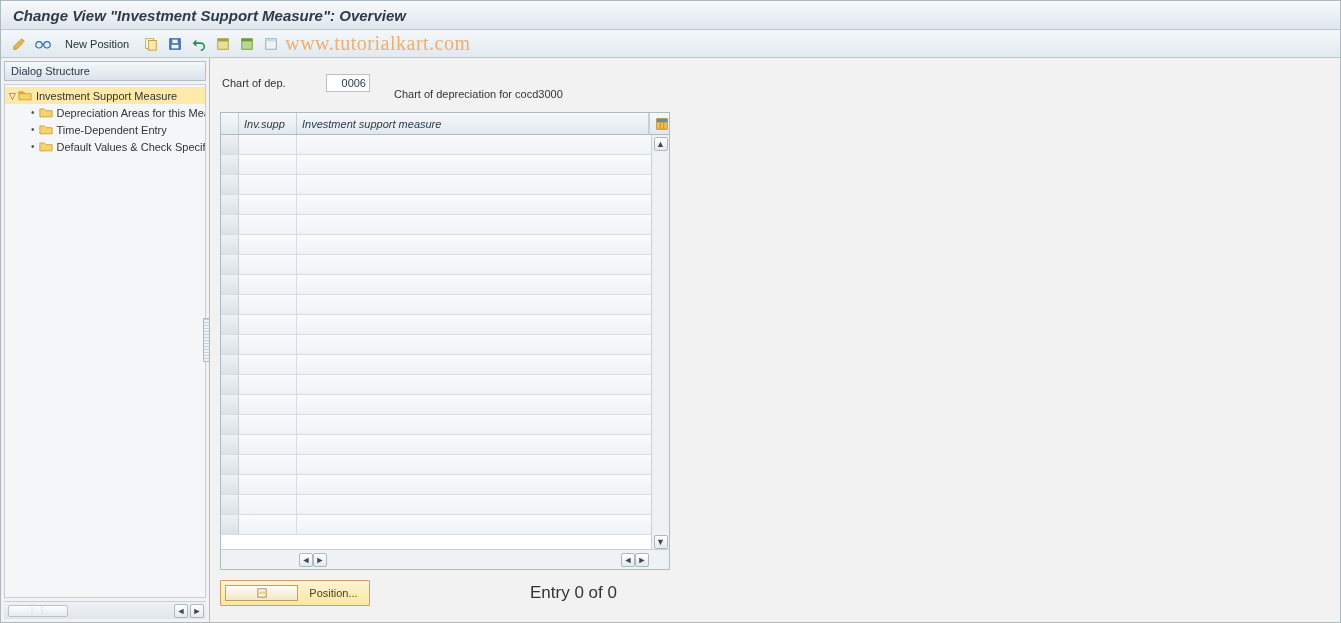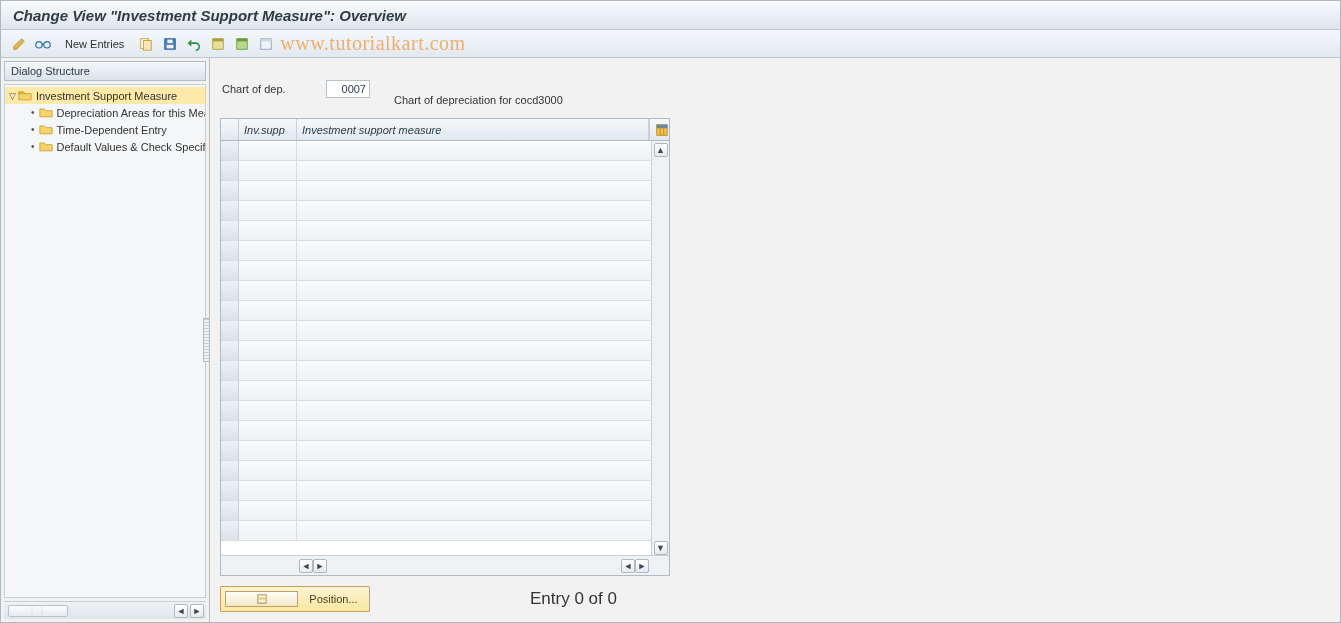--- a/index.html
+++ b/index.html
@@ -126,21 +126,21 @@
   .splitter-handle {
     position:absolute; left:0; top:50%;
     width:7px; height:44px; transform:translateY(-50%);
     background: repeating-linear-gradient(#c7d0d6,#c7d0d6 1px, #eef2f5 1px, #eef2f5 3px);
     border:1px solid #b0bac1;
   }
   
   .content {
     flex: 1;
     position: relative;
-    padding: 12px 10px 10px 10px;
+    padding: 6px 10px 10px 10px;
     overflow:hidden;
   }
   .header-row {
     display:flex; align-items:center; gap: 14px;
     margin: 2px 0 12px 2px;
     font-size: 11px;
   }
   .header-label { color:#333; width: 90px;}
   .code-box {
     width: 44px; height: 18px; line-height:16px;
@@ -259,21 +259,21 @@
       </svg>
   </div>
   <div class="tb-btn" title="Display">
     <svg width="16" height="12" viewBox="0 0 20 12">
         <circle cx="5" cy="7" r="4" fill="none" stroke="#2a6fb0" stroke-width="1.5"></circle>
         <circle cx="15" cy="7" r="4" fill="none" stroke="#2a6fb0" stroke-width="1.5"></circle>
         <path d="M9 7 Q10 5 11 7" fill="none" stroke="#2a6fb0" stroke-width="1.5"></path>
       </svg>
   </div>
   <div class="tb-text-btn">
-    <span>New Entries</span>
+    <span>New Position</span>
   </div>
   <div class="tb-btn" title="Copy As">
     <svg width="14" height="14" viewBox="0 0 16 16">
         <rect x="2" y="2" width="9" height="11" fill="#fff" stroke="#c09a3a"></rect>
         <rect x="5" y="4" width="9" height="11" fill="#fbe7b2" stroke="#c09a3a"></rect>
       </svg>
   </div>
   <div class="tb-btn" title="Delete">
     <svg width="14" height="14" viewBox="0 0 16 16">
         <rect x="2" y="2" width="12" height="12" fill="#4a7fb8" stroke="#2a5a8f"></rect>
@@ -356,21 +356,21 @@
       </div>
       <div class="tiny-arrow">◄</div>
       <div class="tiny-arrow">►</div>
     </div>
     <div class="splitter-handle" style="left:auto; right:-1px; top:50%;"></div>
   </div>
 
   <div class="content">
     <div class="header-row">
       <span class="header-label">Chart of dep.</span>
-      <span class="code-box">0007</span>
+      <span class="code-box">0006</span>
       <span class="header-desc">Chart of depreciation for cocd3000</span>
     </div>
 
     <div class="grid-wrap">
       <div class="grid-head">
         <div class="gh-cell gh-rowh"></div>
         <div class="gh-cell gh-c1">
             <span>Inv.supp</span>
           </div>
         <div class="gh-cell gh-c2">

